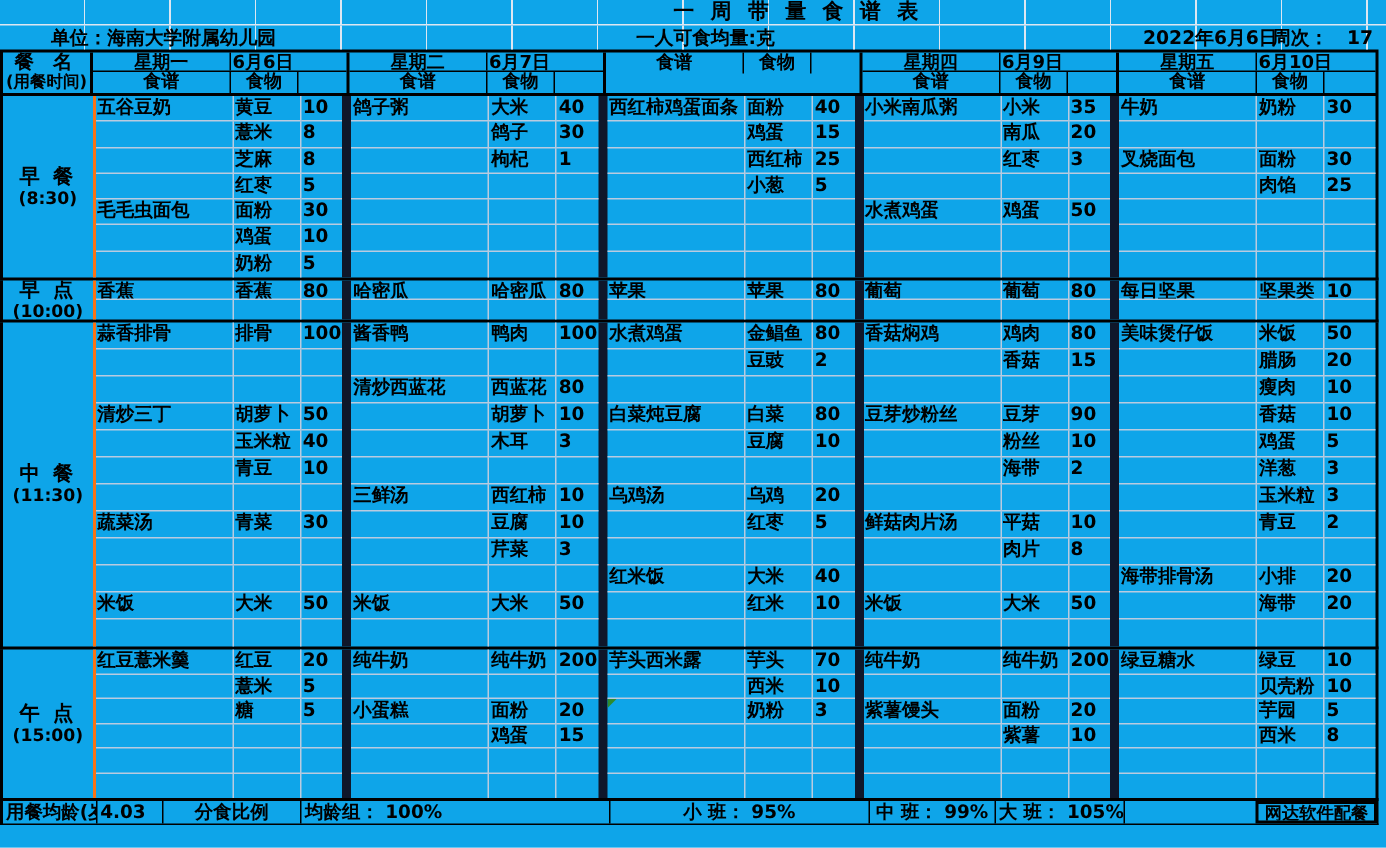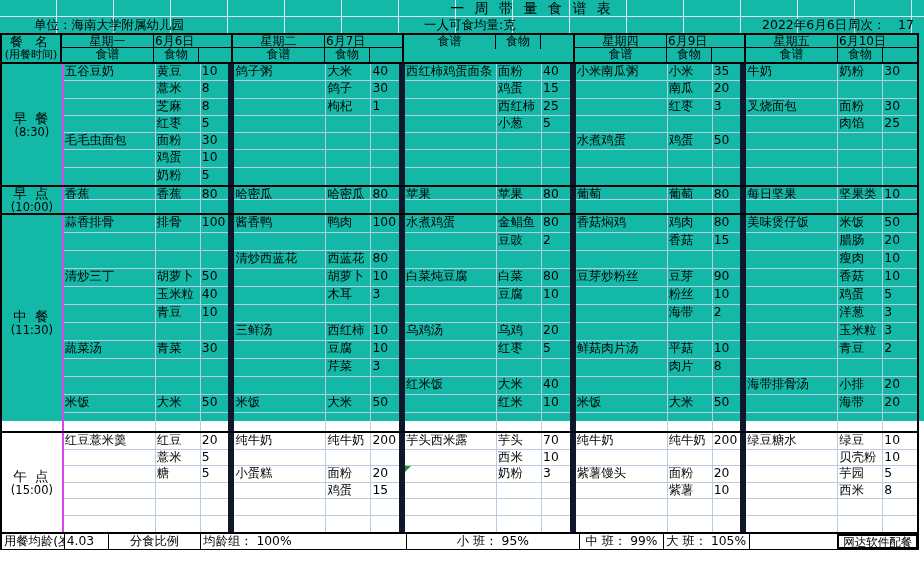--- a/index.html
+++ b/index.html
@@ -1,18 +1,18 @@
 <!DOCTYPE html>
 <html><head>
 <meta charset="utf-8">
 <style>
   html,body{margin:0;padding:0;background:#fff;}
   body{width:924px;height:565px;overflow:hidden;color:#000;
        font-family:"DejaVu Sans",sans-serif;}
-  .sheet{position:relative;width:924px;height:421px;background:#14b8a6;}
+  .sheet{position:relative;width:924px;height:565px;background:#0ea5e9;font-weight:bold;}
   .gridbg{background-image:repeating-linear-gradient(90deg,transparent 0,transparent 56px,#dde7f2 56px,#dde7f2 57px);}
   
   .title-row{height:17px;line-height:17px;font-size:14px;text-align:center;
              padding-left:140px;box-sizing:border-box;letter-spacing:3px;
              border-bottom:1px solid #dde7f2;white-space:nowrap;}
   .info-row{position:relative;height:16px;font-size:12.5px;line-height:15px;white-space:nowrap;}
   .info-unit{position:absolute;left:34px;top:0;}
   .info-per{position:absolute;left:424px;top:0;}
   .info-date{position:absolute;left:762px;top:0;}
   .info-weekl{position:absolute;left:848px;top:0;}
@@ -34,21 +34,21 @@
   .sh span:nth-child(1){width:92px;}
   .sh span:nth-child(2){width:45px;}
   .sh span:nth-child(3){flex:1;border-right:none;margin-top:46px;}
   
   .meal{display:flex;width:919px;box-sizing:border-box;
         border-left:2px solid #000;border-right:2px solid #000;border-bottom:2px solid #000;}
   .meal-breakfast{height:123px;}
   .meal-morning-snack{height:28px;}
   .meal-lunch{height:218px;}
   .meal-afternoon-snack{height:101px;}
-  .mlabel{width:62px;box-sizing:border-box;border-right:2px solid #d946ef;
+  .mlabel{width:62px;box-sizing:border-box;border-right:2px solid #f97316;
           display:flex;flex-direction:column;justify-content:center;align-items:center;overflow:hidden;}
   .ml1{font-size:13.5px;line-height:15px;letter-spacing:2px;white-space:nowrap;}
   .ml2{font-size:11.5px;line-height:13px;white-space:nowrap;}
   .mday{width:171px;box-sizing:border-box;border-right:6px solid #0f172a;
         display:grid;grid-template-columns:92px 45px 1fr;grid-auto-rows:1fr;}
   .mday:last-child{border-right:none;}
   .cell{box-sizing:border-box;border-right:1px solid #b9cbe0;border-bottom:1px solid #b9cbe0;
         font-size:12.3px;line-height:1.3;padding:0 1px;white-space:nowrap;overflow:hidden;position:relative;}
   .cell.qty{border-right:none;}
   .mday > .cell:nth-last-child(-n+3){border-bottom:none;}

